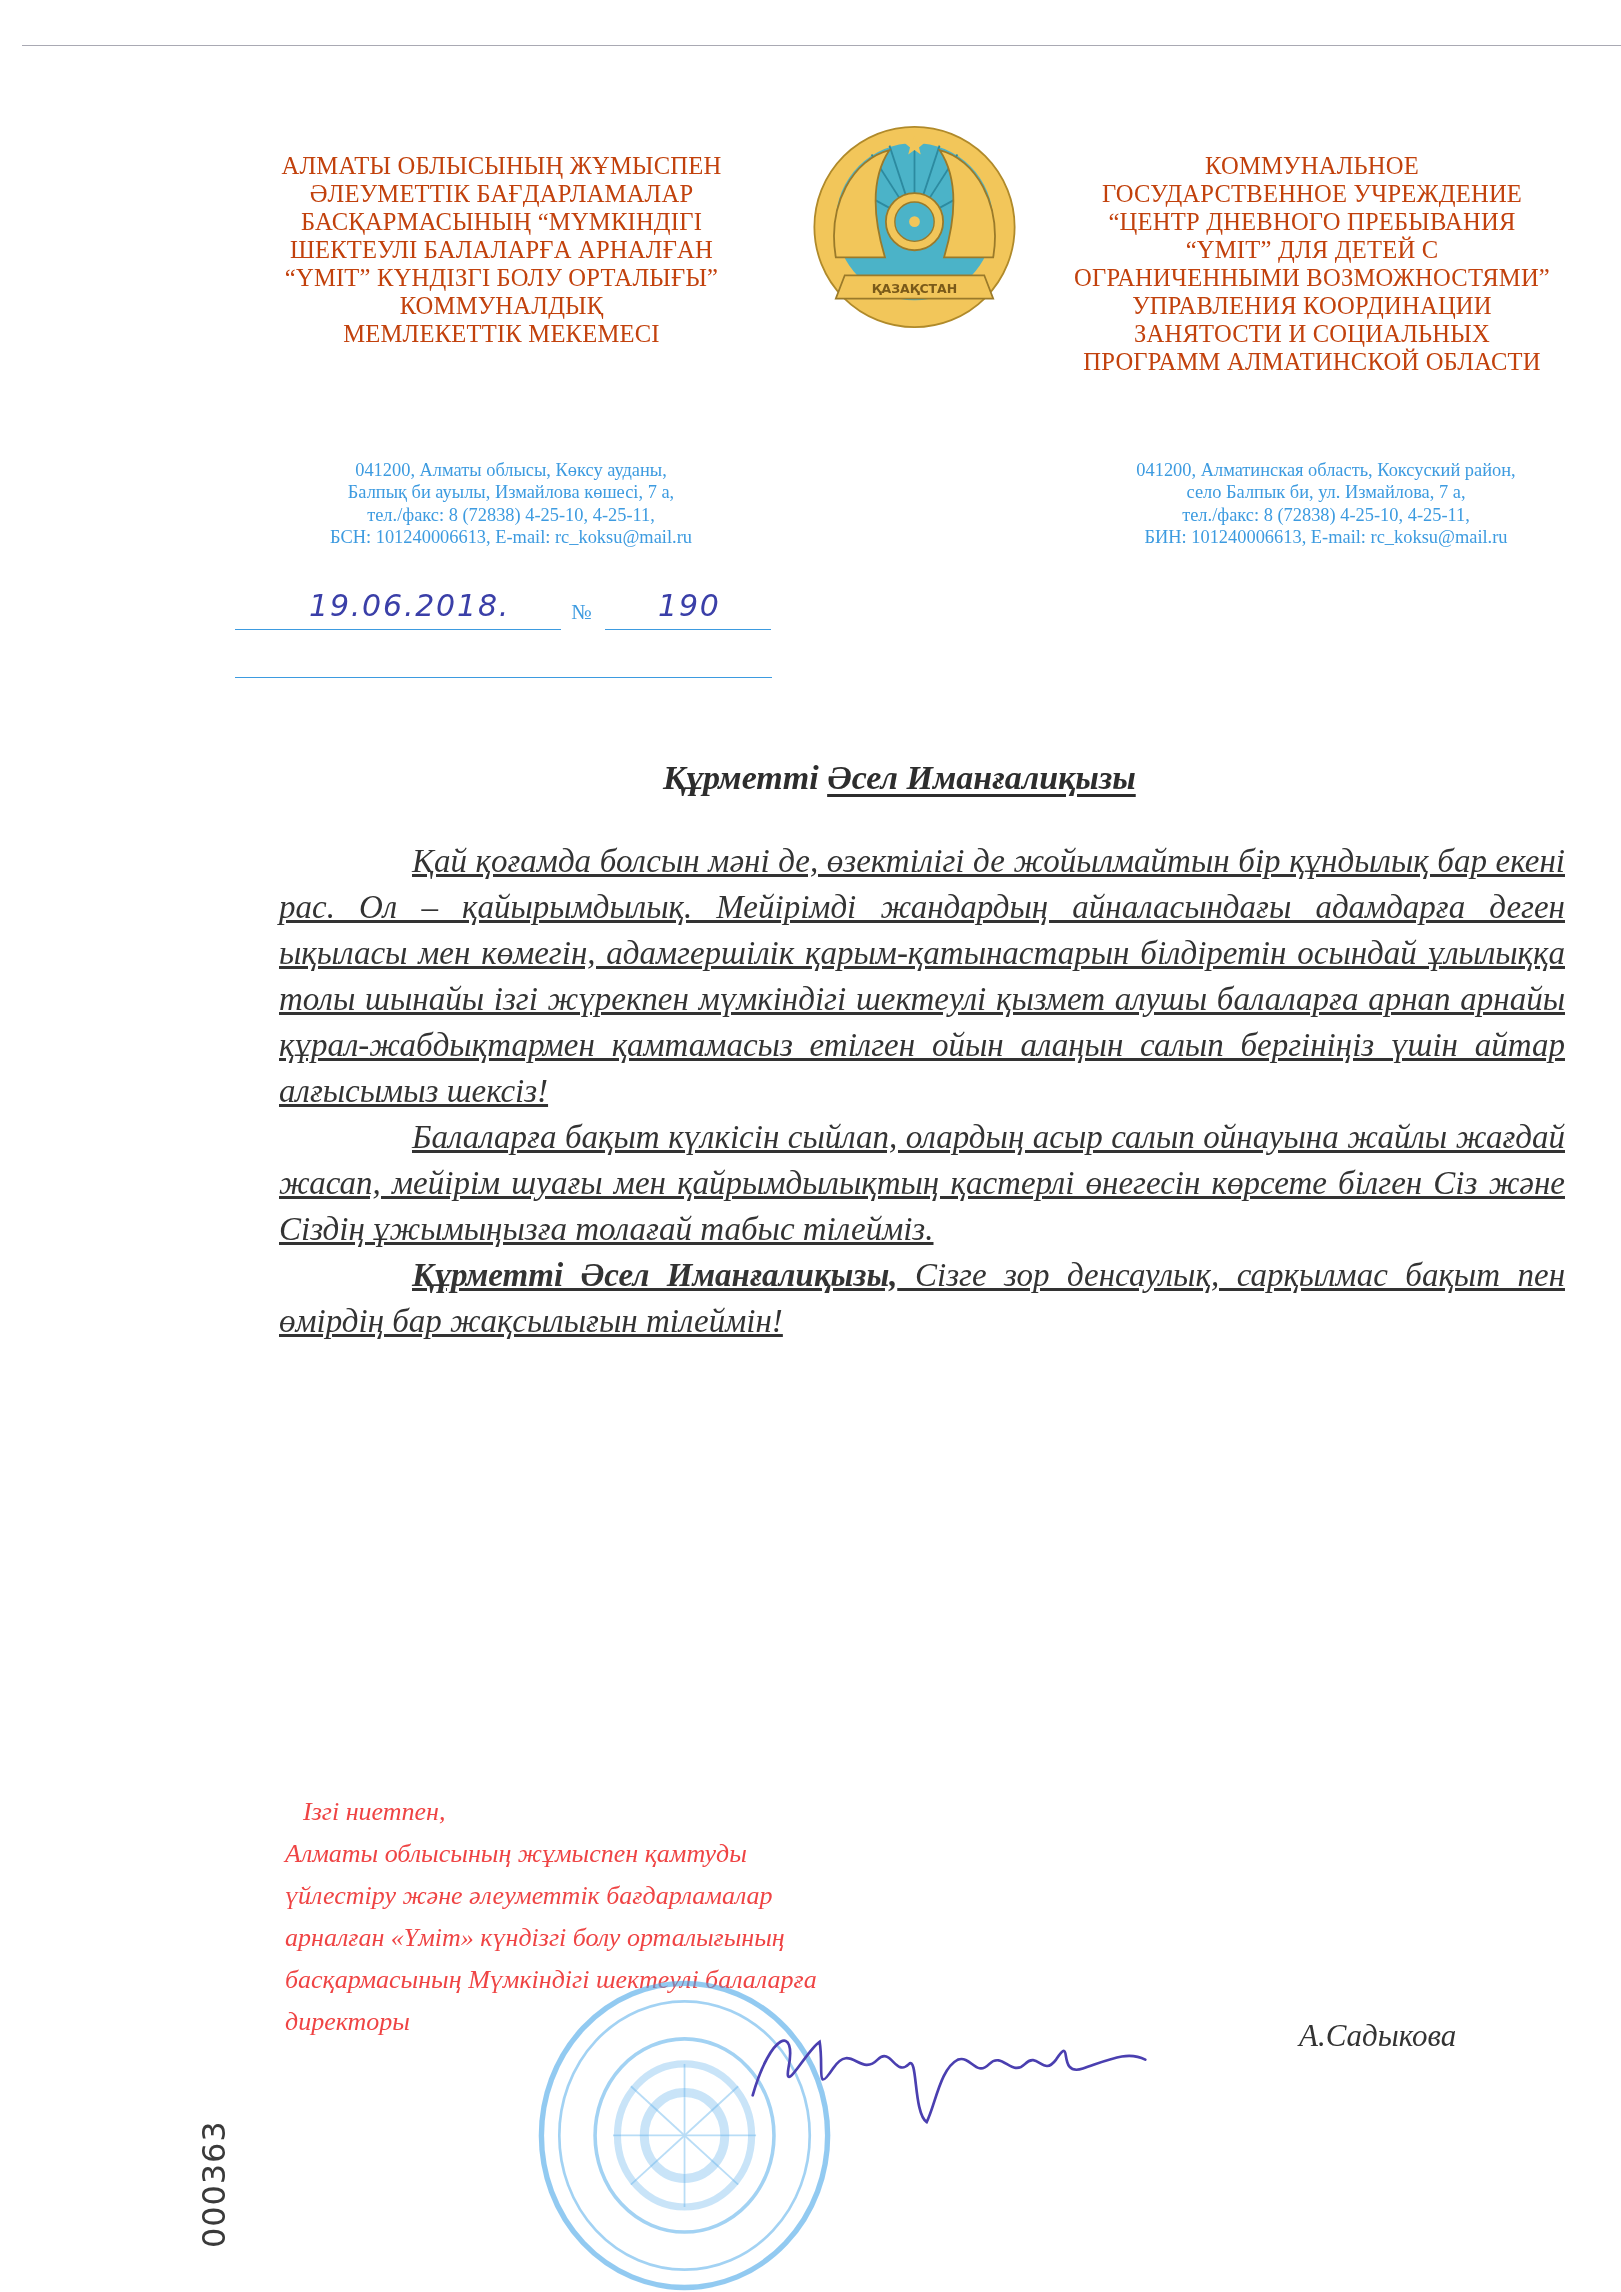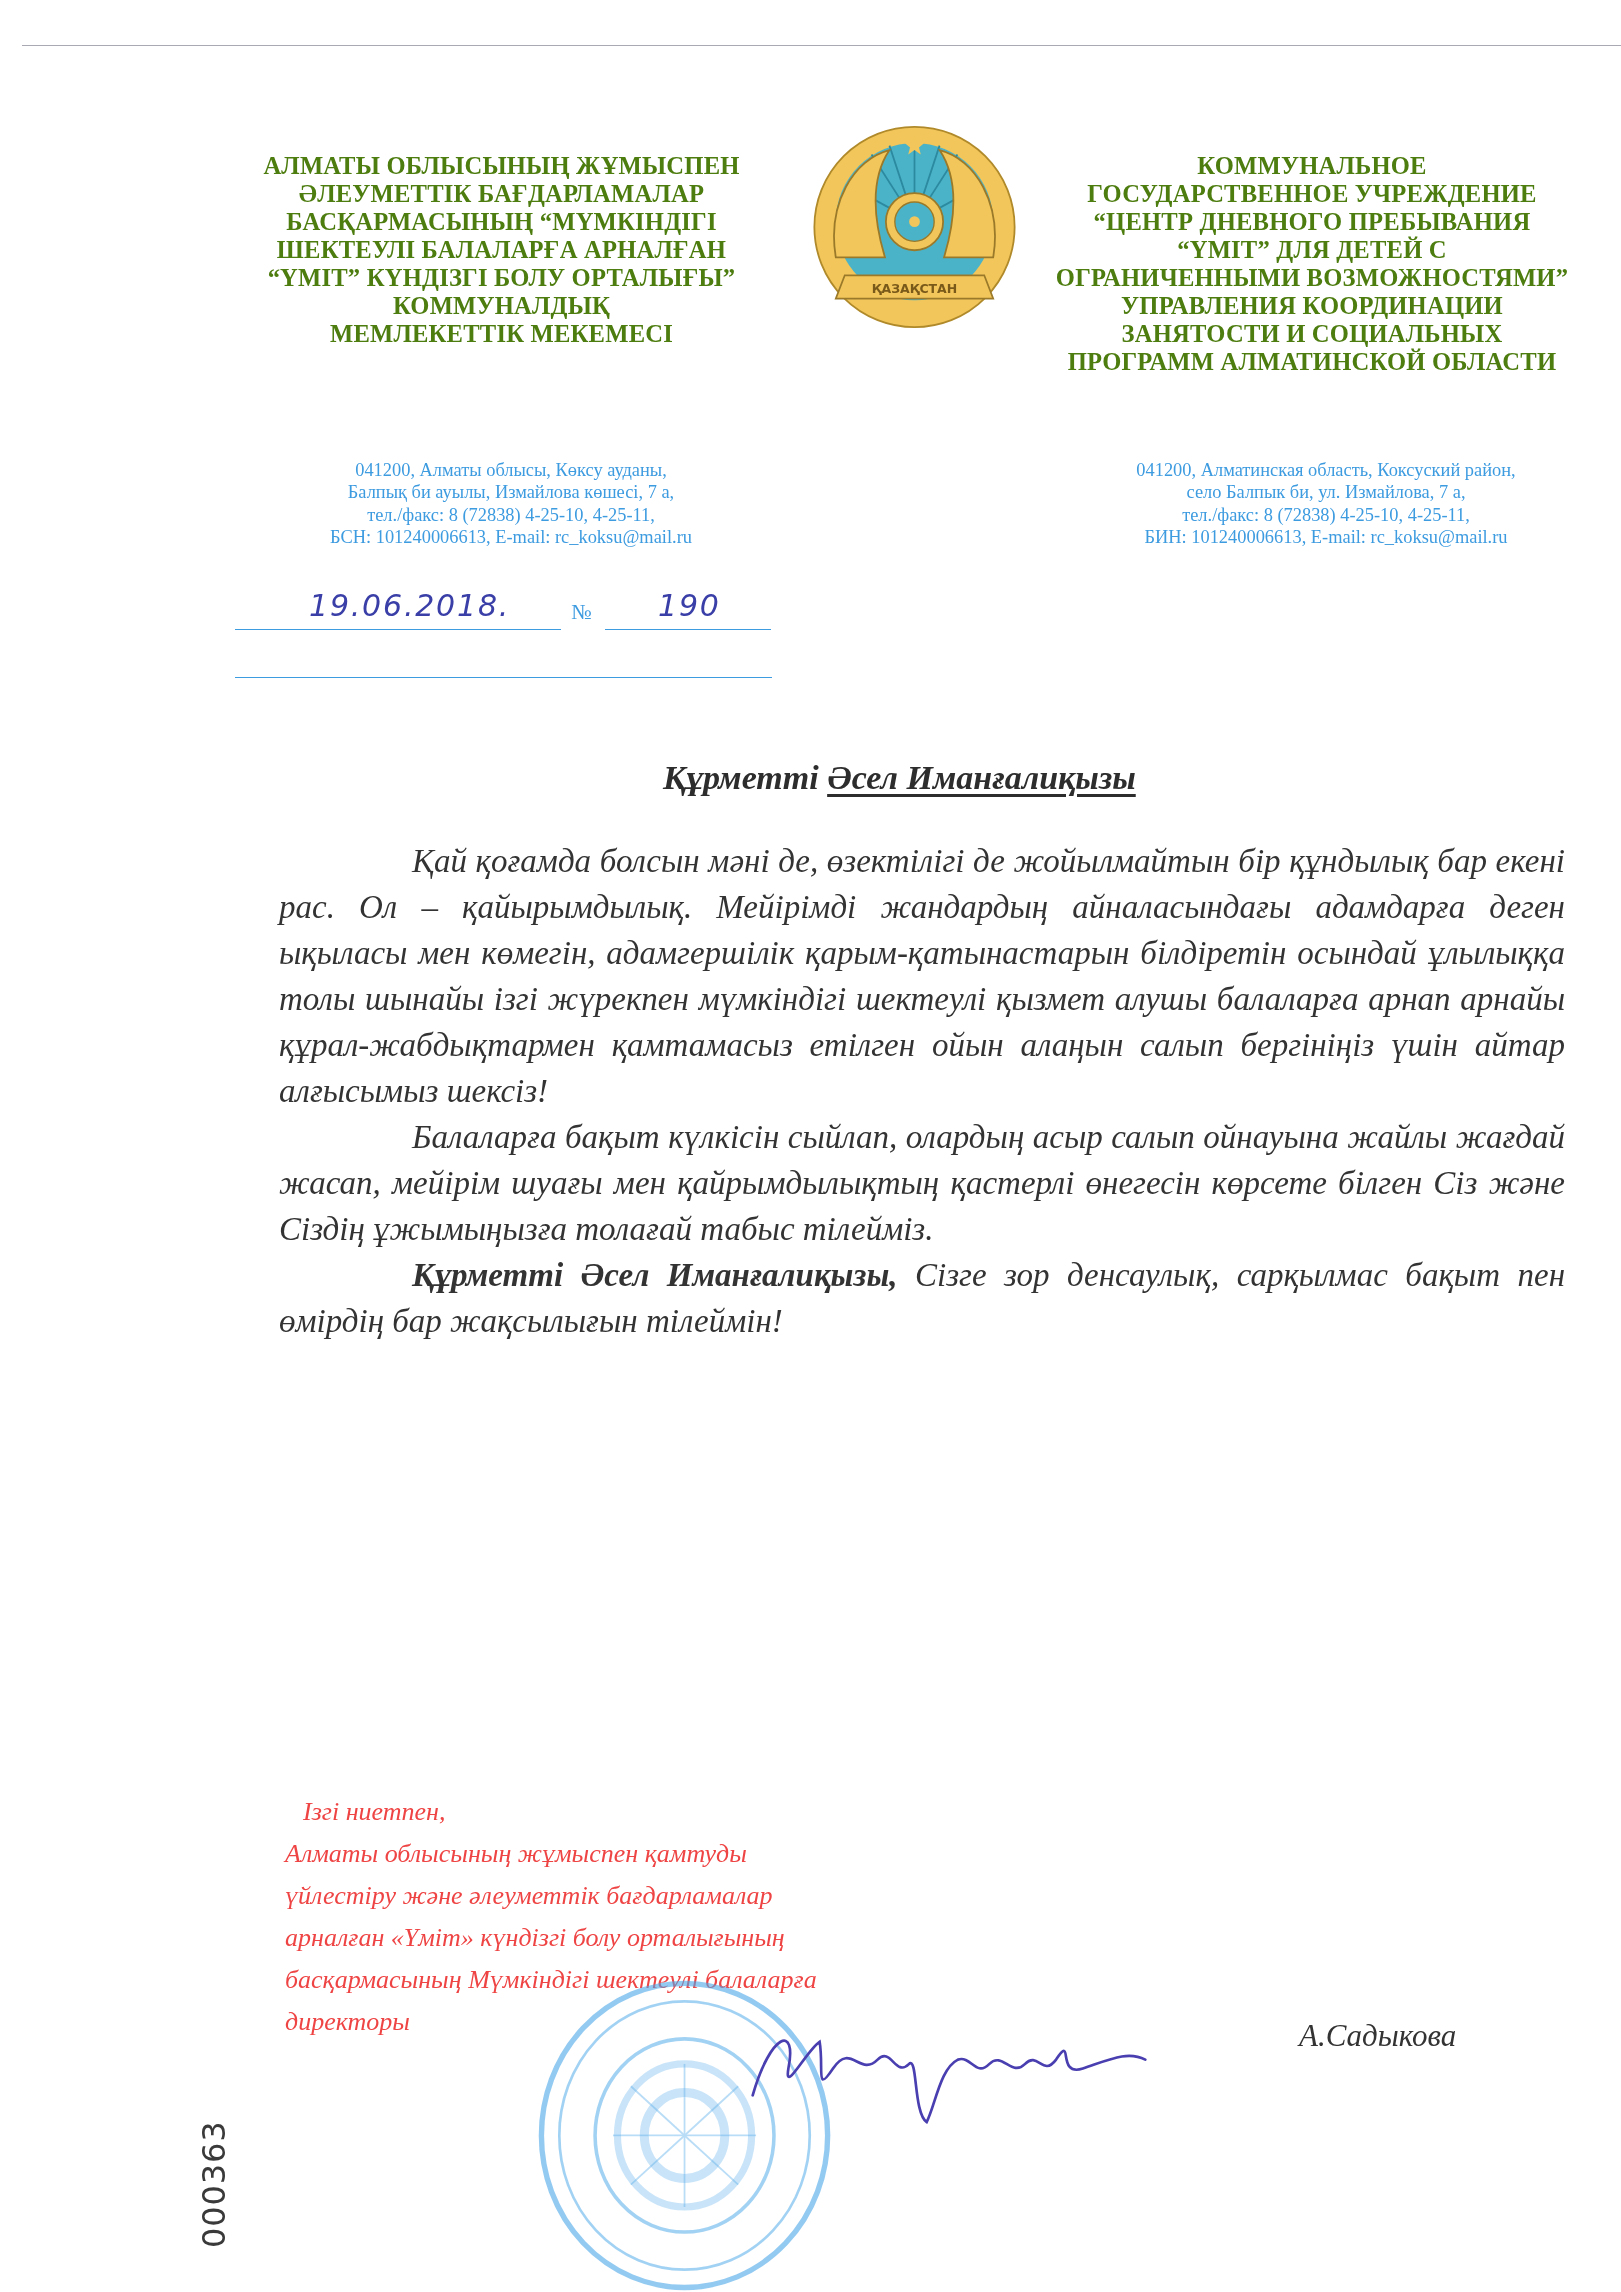--- a/index.html
+++ b/index.html
@@ -2,21 +2,21 @@
 <html style="font-size:14.3px"><head>
 <meta charset="utf-8">
 <style>
   html, body { margin: 0; padding: 0; background: #ffffff; }
   body { width: 1621px; height: 2293px; position: relative; overflow: hidden;
          font-family: "Liberation Serif", "DejaVu Serif", serif; color: #2a2a2a; }
   .top-rule { position: absolute; left: 21.5px; top: 45px; width: 1600px; height: 0;
               border-top: 1.8px solid #a9a9b3; }
 
   .hdr { position: absolute; top: 152px; width: 573px; text-align: center;
-         color: #4d7c0f; font-weight: bold; font-size: 24.6px; line-height: 28px;
+         color: #c2410c; font-weight: normal; font-size: 24.6px; line-height: 28px;
          font-family: "Liberation Serif", serif; letter-spacing: 0.2px; }
   .hdr-left { left: 215px; }
   .hdr-right { left: 1012px; width: 600px; }
   .hdr div { white-space: nowrap; }
 
   .emblem { position: absolute; left: 809px; top: 123px; width: 211px; height: 208px; }
 
   .addr { position: absolute; top: 459px; color: #3d9be0; font-size: 18.4px; line-height: 22.4px;
           text-align: center; font-family: "Liberation Serif", serif; }
   .addr-left { left: 260px; width: 502px; }
@@ -27,21 +27,21 @@
   .hand { position: absolute; color: #3a3fa8; font-family: "DejaVu Sans", sans-serif;
           font-style: italic; font-size: 30px; letter-spacing: 1.8px; }
   .numsign { position: absolute; left: 571px; top: 600px; color: #3d9be0; font-size: 21.5px; }
 
   .salutation { position: absolute; left: 663px; top: 759px; font-size: 34px; font-style: italic;
                 font-weight: bold; color: #2d2d2d; white-space: nowrap; }
   .salutation .name { text-decoration: underline; text-decoration-thickness: 2.7px; text-underline-offset: 5.4px; }
 
   .body-text { position: absolute; left: 279px; top: 838px; width: 1286px;
                font-style: italic; font-size: 33px; line-height: 46px; color: #333;
-               text-align: justify; }
+               text-align: justify; text-decoration: underline; }
   .body-text p { margin: 0; text-indent: 133px; }
   .body-text .b { font-weight: bold; }
 
   .closing { position: absolute; left: 285px; top: 1791px; font-style: italic;
              font-size: 26px; line-height: 42px; color: #ef4444; }
   .closing div { white-space: nowrap; }
   .closing .first { padding-left: 18px; }
 
   .signer { position: absolute; left: 1299px; top: 2018px; font-style: italic;
             font-size: 31px; color: #333; }

